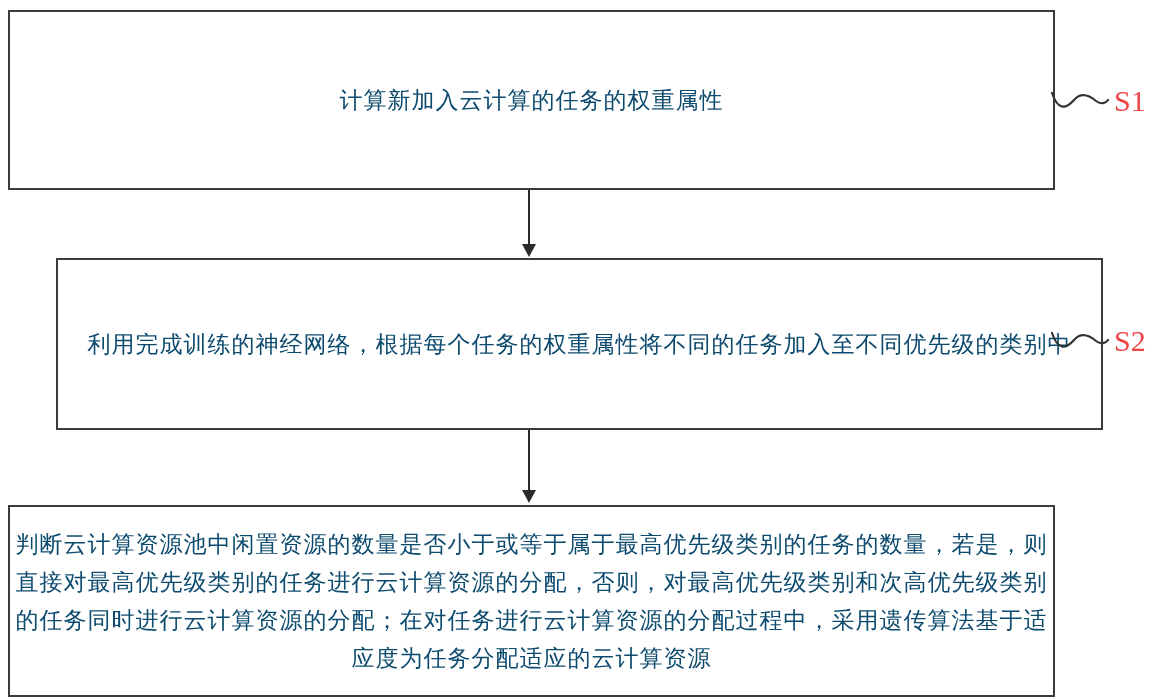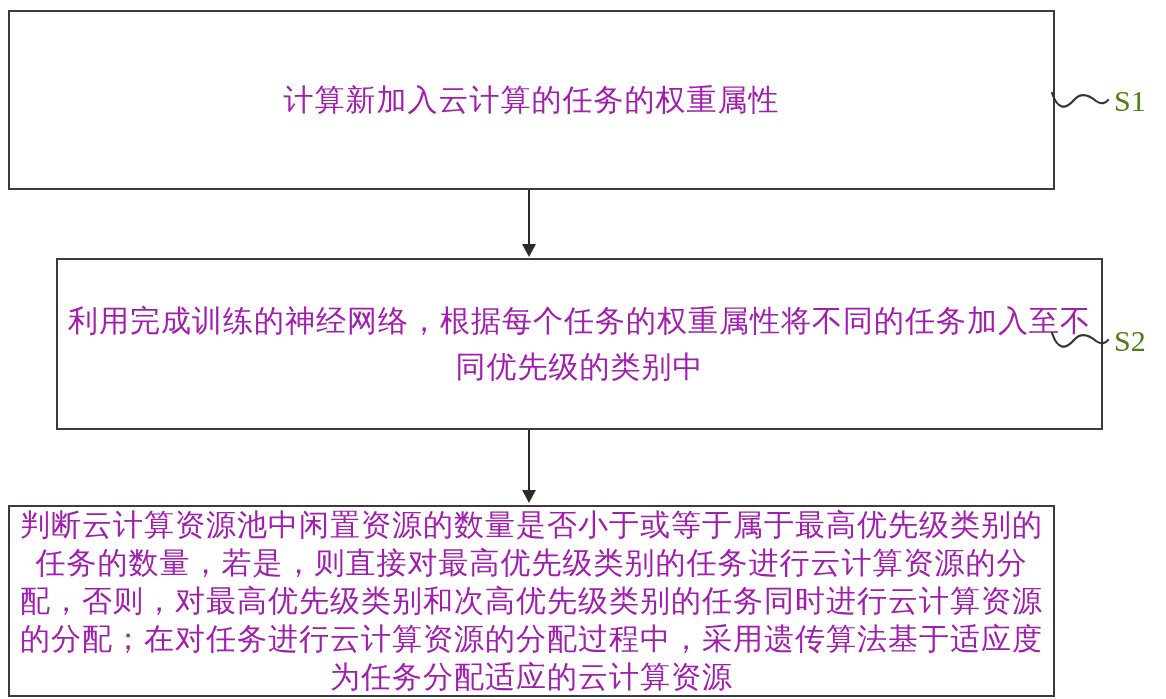--- a/index.html
+++ b/index.html
@@ -20,22 +20,22 @@
     left: 8px;
     width: 1047px;
     box-sizing: border-box;
     border: 2px solid #3b3b3b;
     background: #ffffff;
     display: flex;
     align-items: center;
     justify-content: center;
   }
   .step-text {
-    font-size: 30px;
-    color: #a21caf;
+    font-size: 23px;
+    color: #0c4a6e;
     text-align: center;
     letter-spacing: 1px;
   }
   #box-s1 { top: 10px;  height: 180px; }
   #box-s2 { top: 258px; height: 172px; margin-left: 48px; }
   #box-s3 { top: 505px; height: 192px; }
   #box-s1 .step-text { line-height: 44px; padding: 0 10px; }
   #box-s2 .step-text { line-height: 46px; padding: 0 6px; }
   #box-s3 .step-text { line-height: 38px; padding: 0 1px; }
 
@@ -64,21 +64,21 @@
     display: flex;
     align-items: center;
     gap: 4px;
   }
   #label-s1 { top: 84px; }
   #label-s2 { top: 324px; text-align: right; }
   #label-s3 { top: 588px; }
   .label-text {
     font-family: "Liberation Serif", "DejaVu Serif", serif;
     font-size: 30px;
-    color: #4d7c0f;
+    color: #ef4444;
   }
   .squiggle { display: block; }
 </style>
 </head>
 <body>
 
 <div class="canvas">
 
   <div class="step-box" id="box-s1">
     <div class="step-text">计算新加入云计算的任务的权重属性</div>

